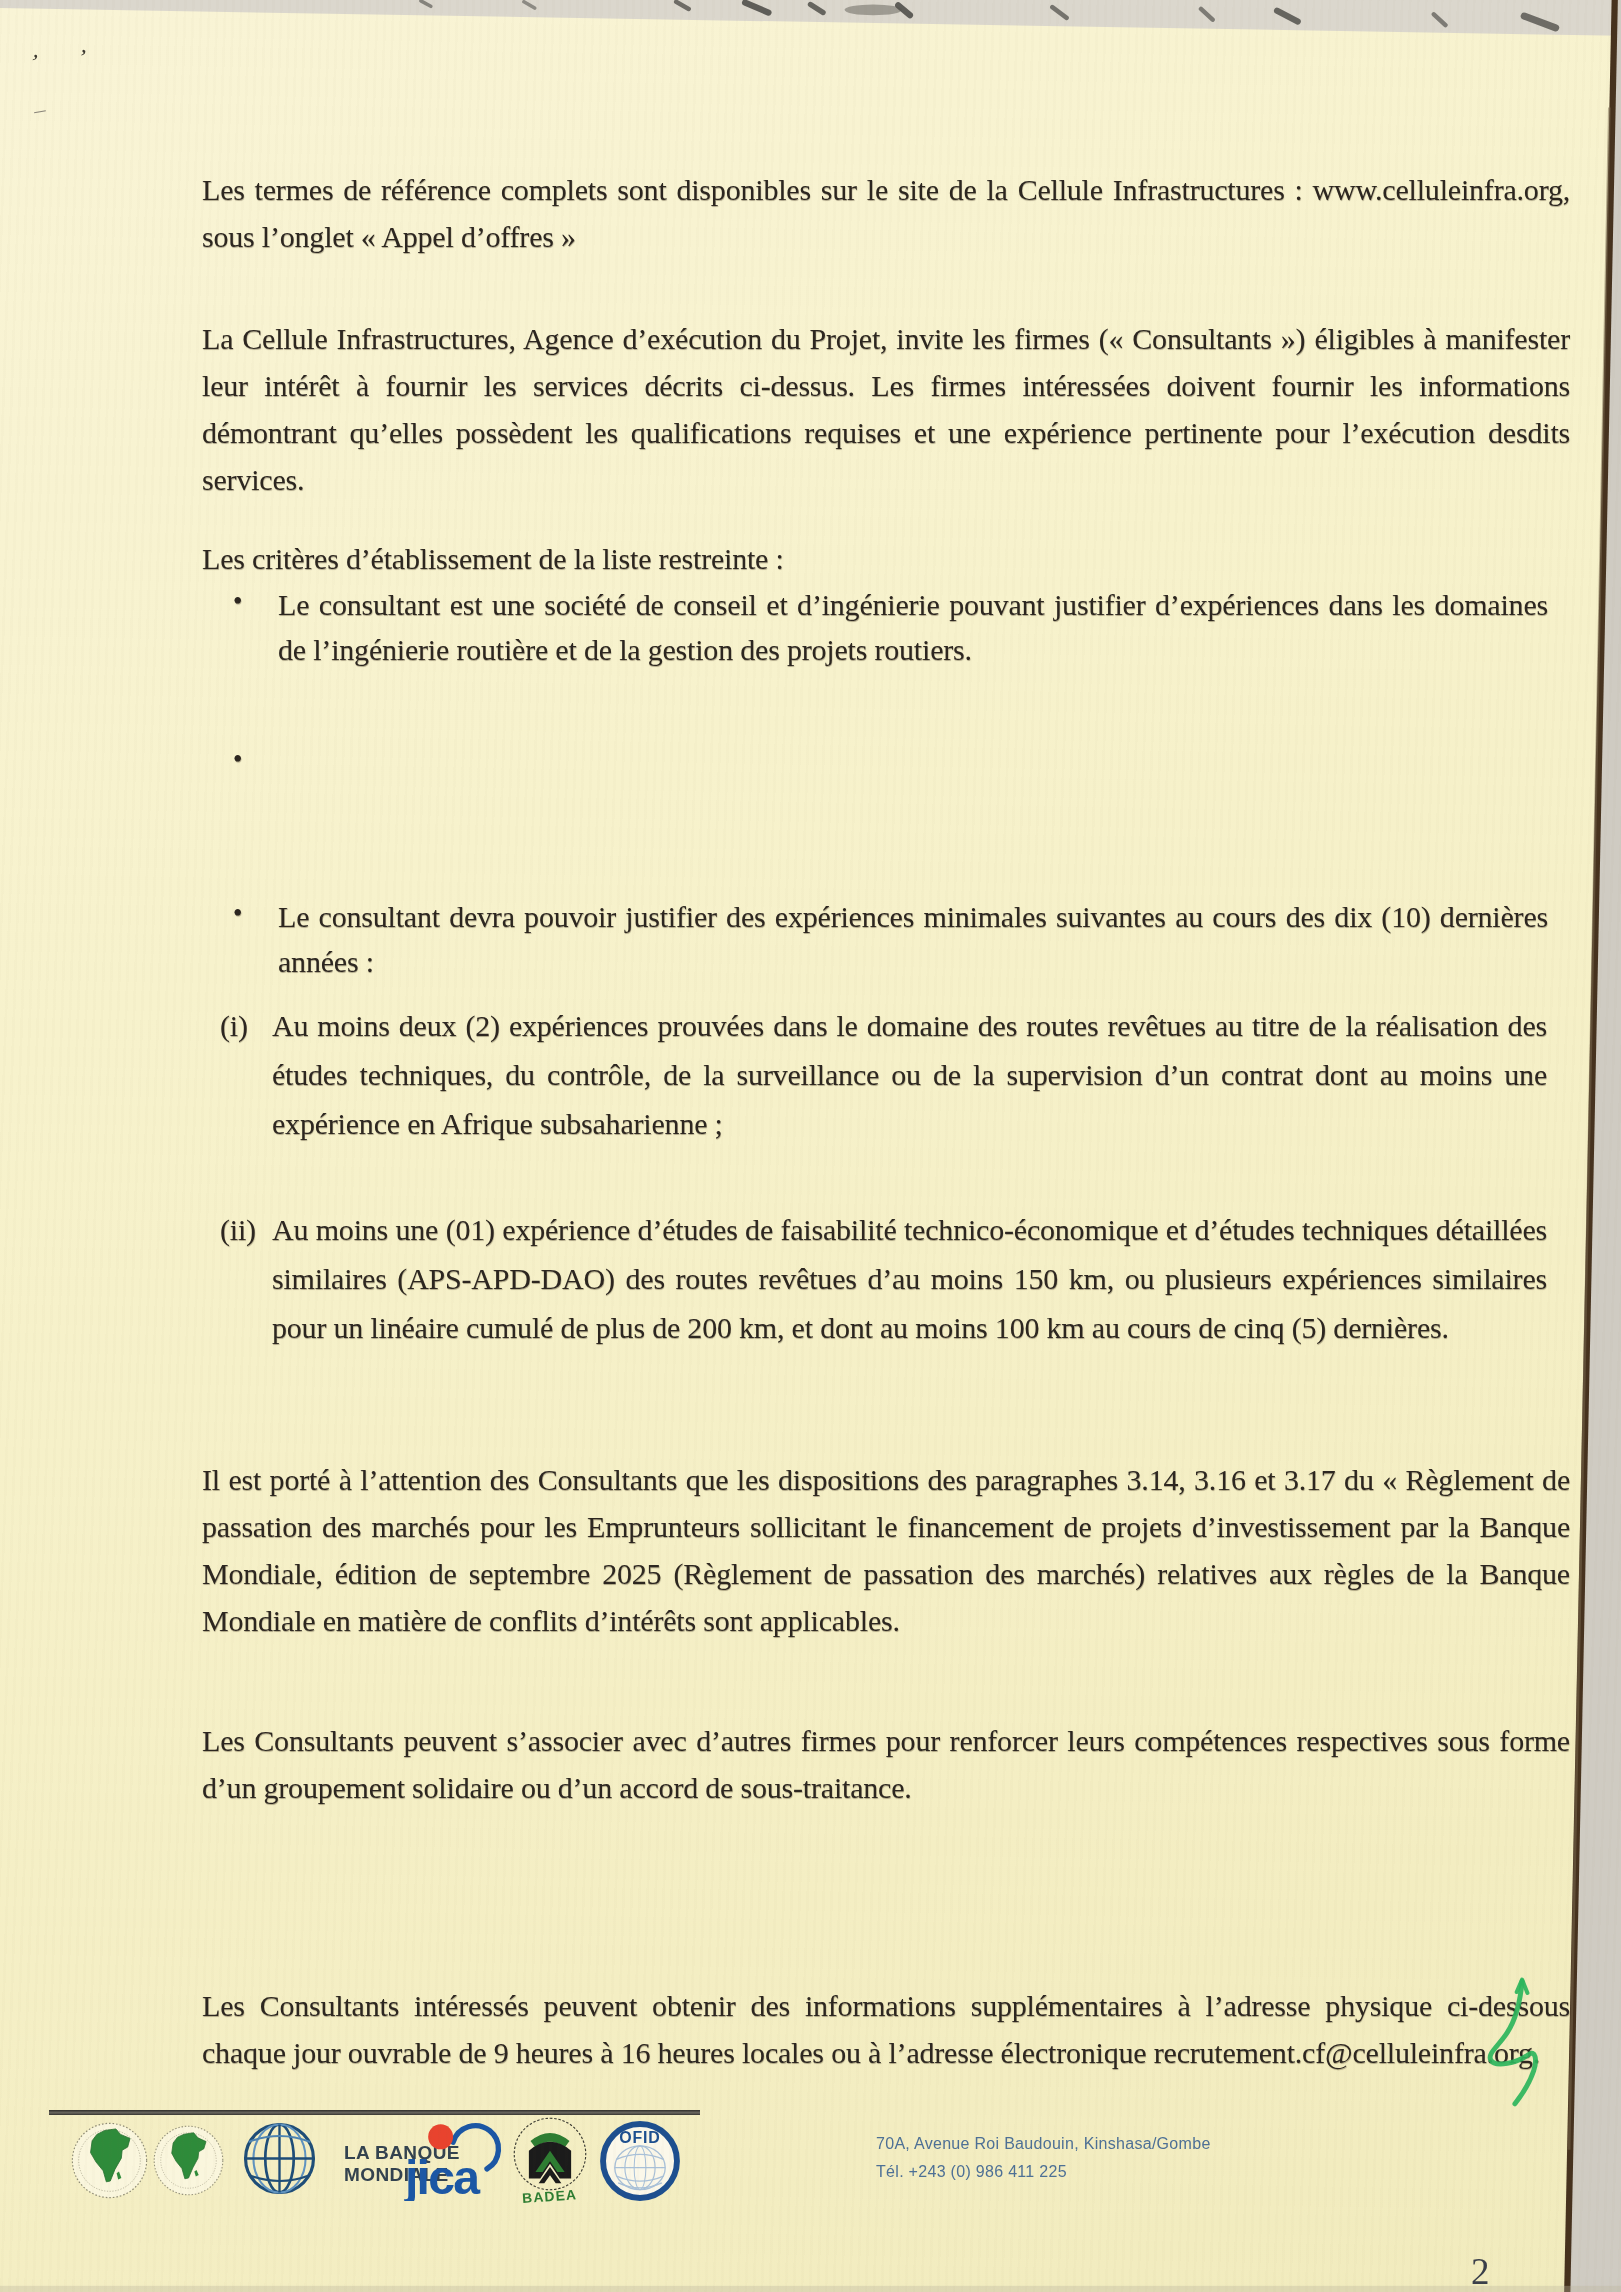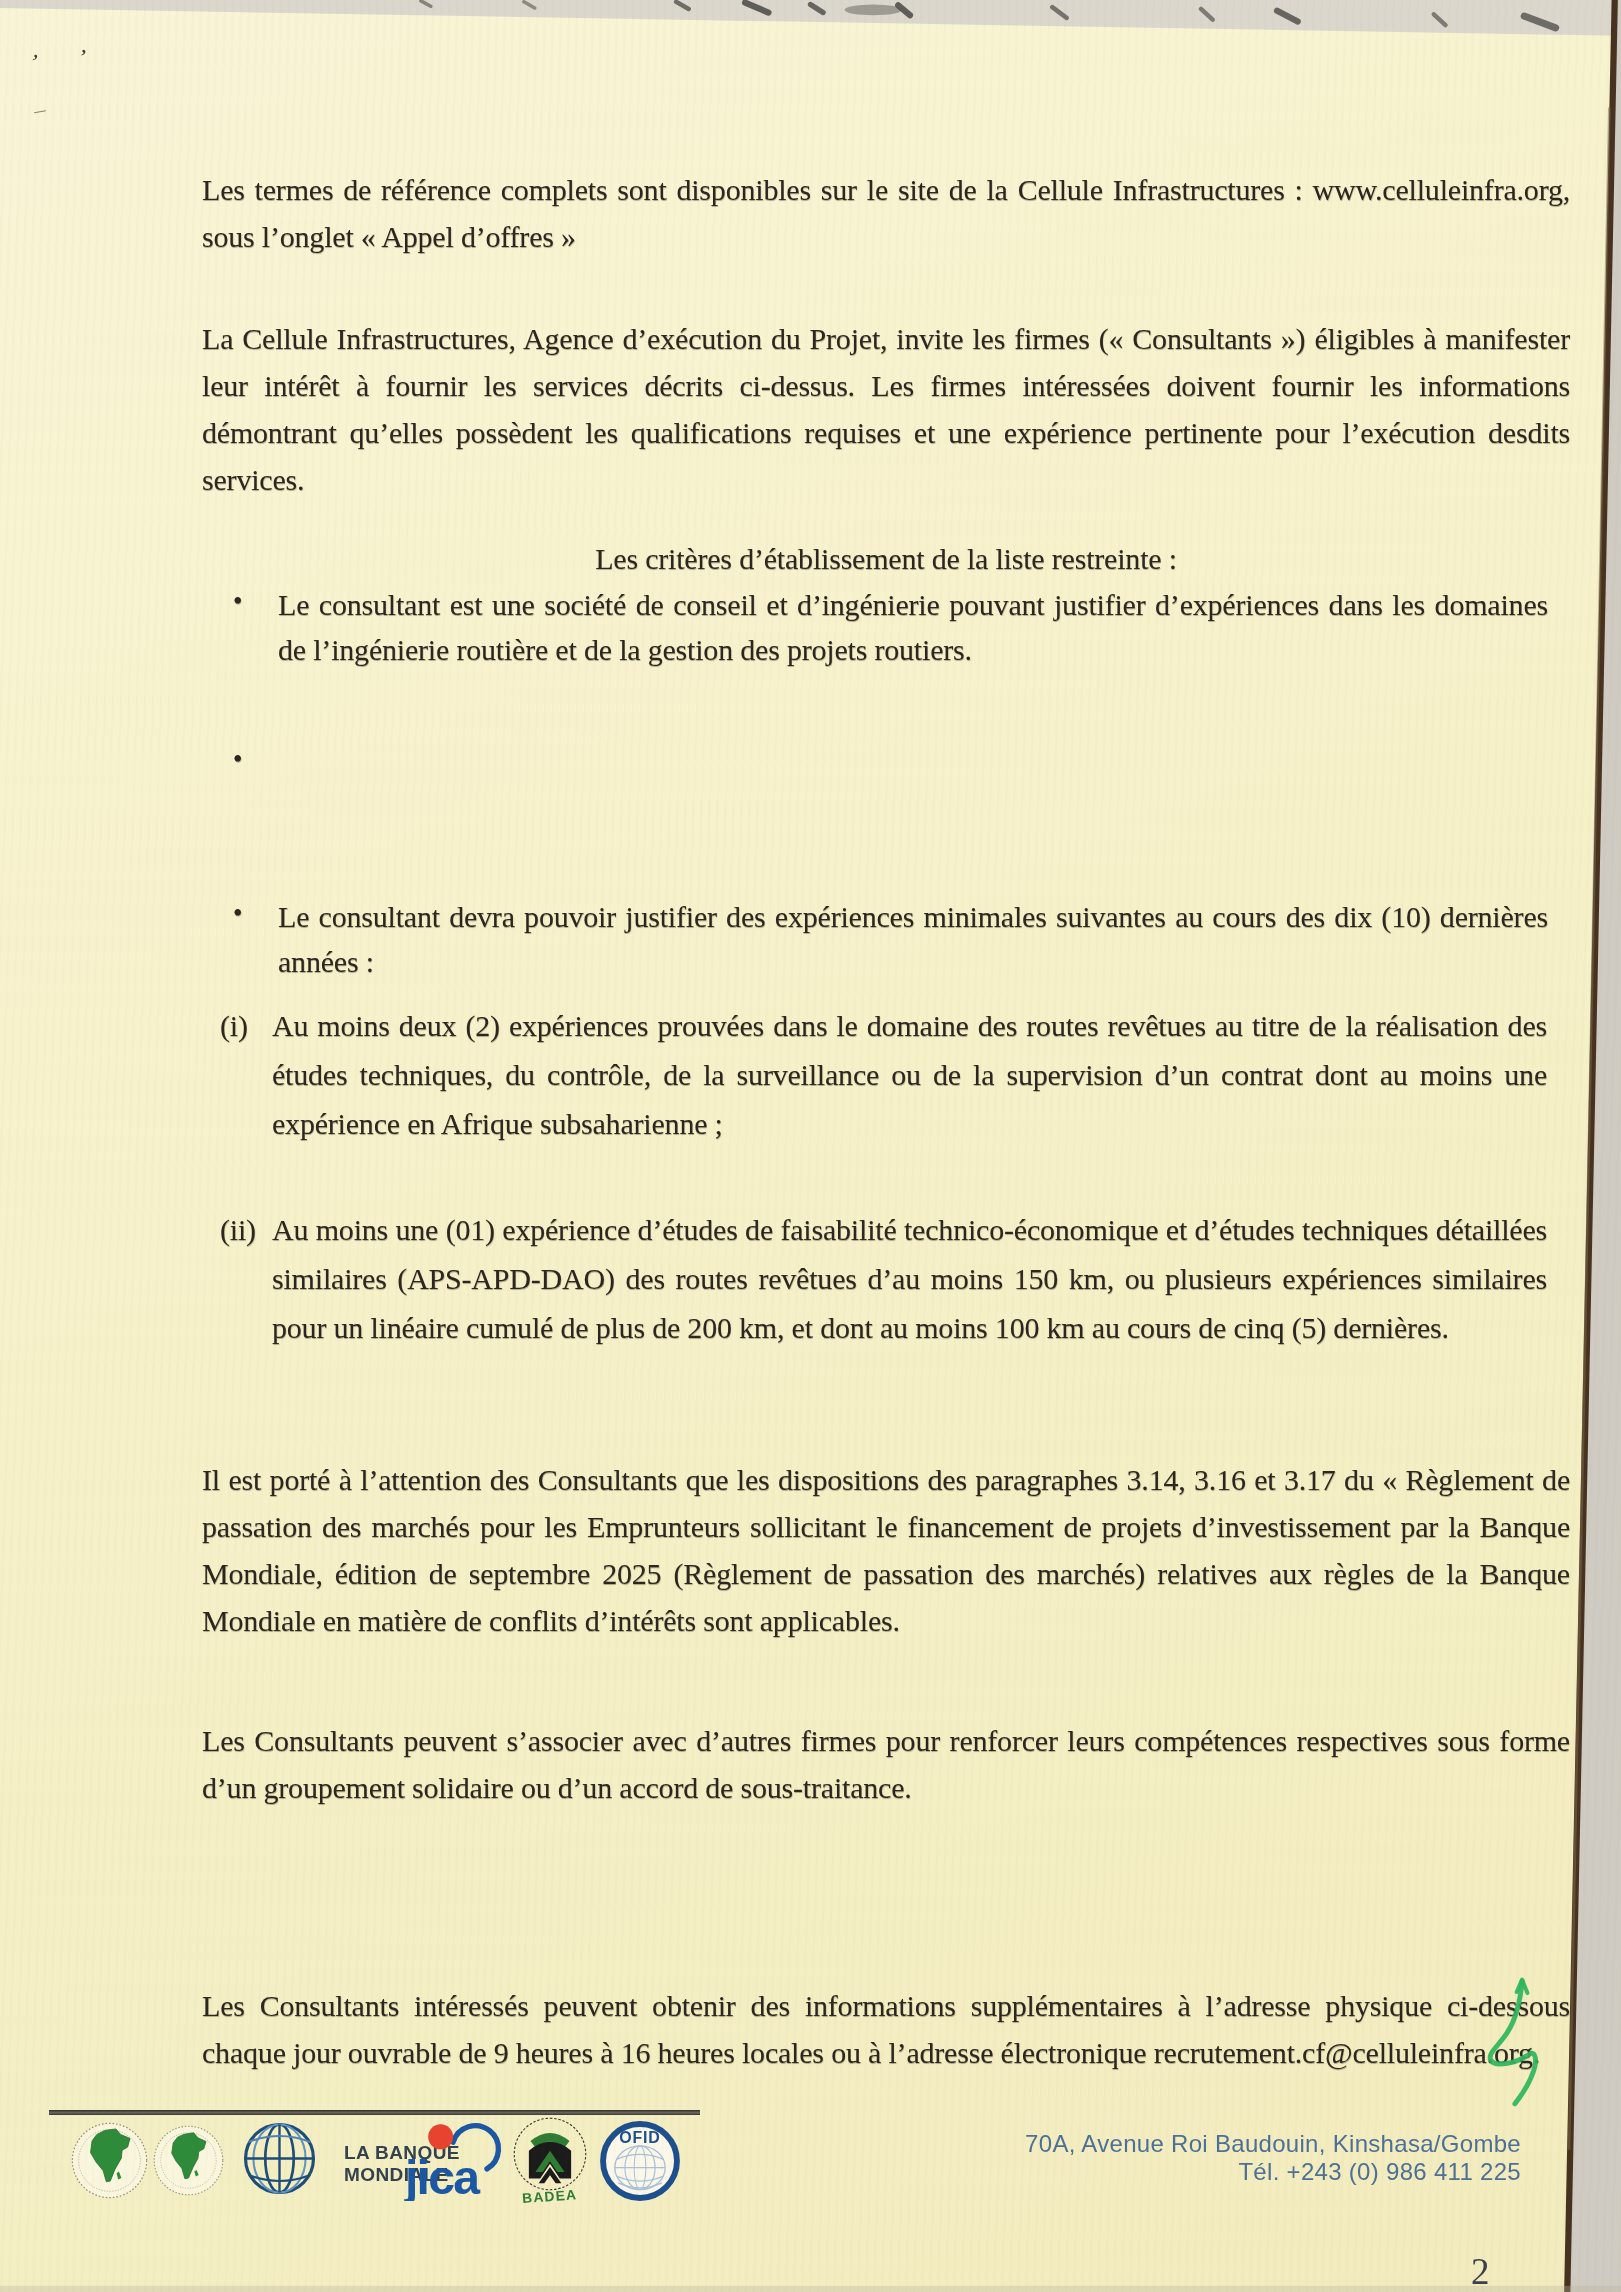--- a/index.html
+++ b/index.html
@@ -8,31 +8,31 @@
     background:linear-gradient(155deg,#f9f4d6 0%,#f7f2cc 35%,#f4eec3 75%,#f1ebbd 100%);
     font-family:"Liberation Serif","DejaVu Serif",serif;color:#2c2620;
   }
   .grain{position:absolute;inset:0;pointer-events:none;opacity:.05;
     background:repeating-linear-gradient(92deg,rgba(120,100,60,.4) 0 2.7px,transparent 2.7px 8px);}
   .txt{
     position:absolute;left:179px;width:1368px;
     font-size:30px;line-height:47px;letter-spacing:-0.2px;
     text-align:justify;text-shadow:0.4px 0.6px 0.7px rgba(60,48,28,.38);margin-left:23px;
   }
-  .heading{text-align:center;}
+  .heading{text-align:left;}
   .bullet-item{position:absolute;left:278px;width:1270px;font-size:30px;line-height:45px;
     letter-spacing:-0.2px;text-align:justify;text-shadow:0.4px 0.6px 0.7px rgba(60,48,28,.38);}
   .bullet-dot{position:absolute;left:-45px;top:-2.7px;font-size:27px;}
   .hang{position:absolute;left:272px;width:1275px;font-size:30px;line-height:49px;
     letter-spacing:-0.2px;text-align:justify;text-shadow:0.4px 0.6px 0.7px rgba(60,48,28,.38);}
   .hang-label{position:absolute;left:-52px;top:0;}
   .divider{position:absolute;left:49px;top:2110px;width:651px;height:4.5px;
     background:linear-gradient(#2e2d29,#6b6861 55%,#35342f);}
-  .addr{position:absolute;top:2130px;right:100px;width:645px;text-align:right;
-    font-family:"Liberation Sans","DejaVu Sans",sans-serif;font-size:24px;line-height:28px;
+  .addr{position:absolute;top:2130px;right:100px;width:645px;
+    font-family:"Liberation Sans","DejaVu Sans",sans-serif;font-size:16px;line-height:28px;
     color:#4d7096;letter-spacing:0.3px;}
   .addr div{white-space:nowrap;}
   .pagenum{position:absolute;left:1471px;top:2250px;font-size:37px;color:#3a3f4a;}
   .logo{position:absolute;}
   .wb-label{position:absolute;left:315px;top:2142px;
     font-family:"Liberation Sans","DejaVu Sans",sans-serif;font-weight:bold;
     font-size:19px;line-height:22.4px;color:#33424f;letter-spacing:0.4px;margin-left:29px;}
   .mark{position:absolute;color:#3c3830;font-size:23px;}
   svg{display:block;}
   .edges{position:absolute;inset:0;pointer-events:none;}

